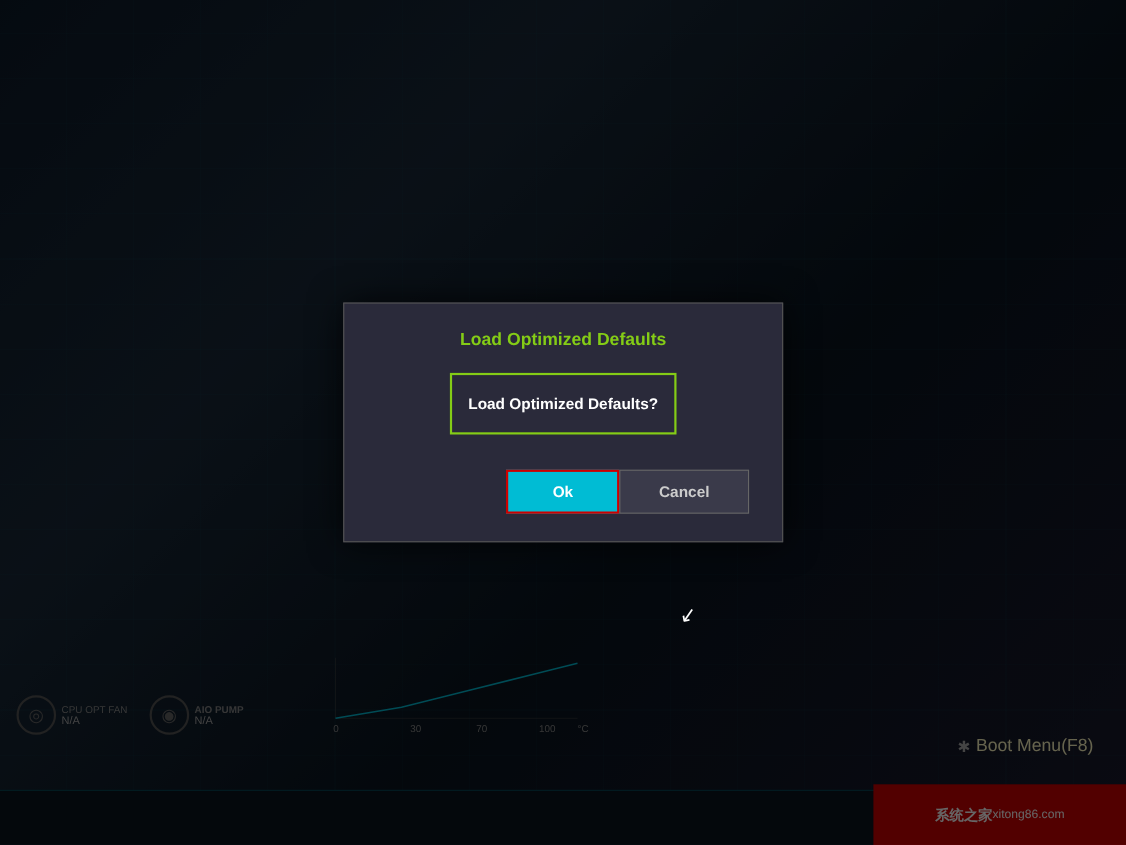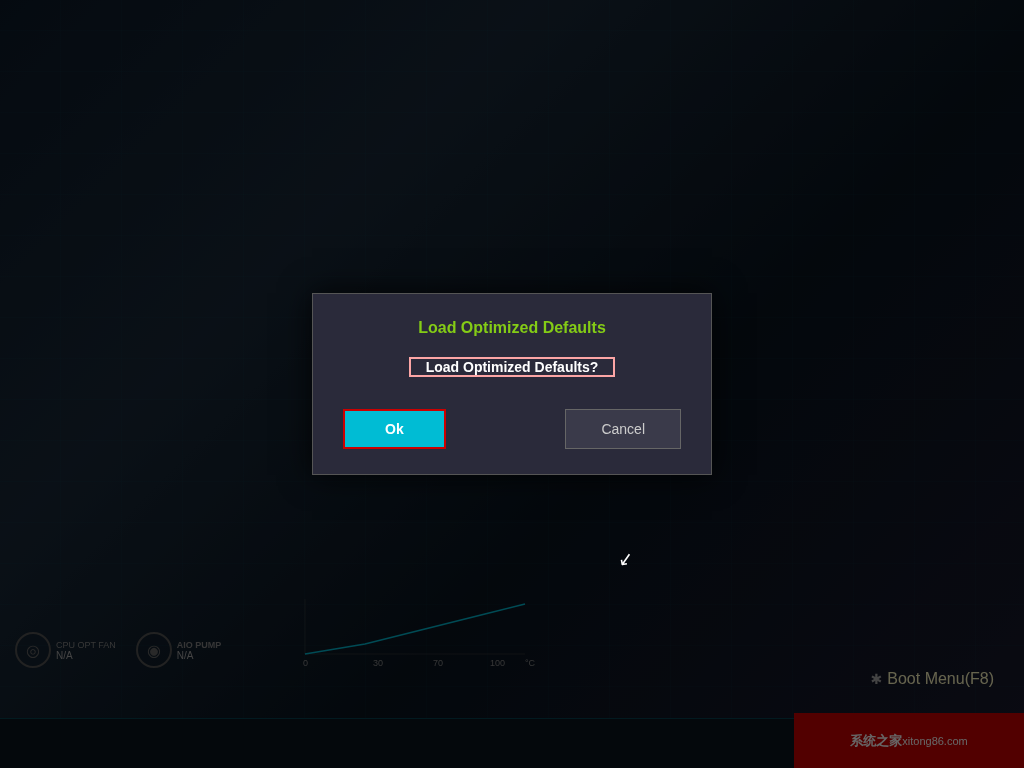--- a/index.html
+++ b/index.html
@@ -327,33 +327,33 @@
 
     .modal-title {
       color: #84cc16;
       font-size: 16px;
       font-weight: bold;
       margin-bottom: 20px;
       text-align: center;
     }
 
     .modal-question {
-      border: 2px solid #fca5a5;
-      padding: 0 15px;
+      border: 2px solid #84cc16;
+      padding: 18px 15px;
       color: #fff;
       font-size: 14px;
       font-weight: bold;
       margin-bottom: 12px;
       display: inline-block;
     }
 
     .modal-buttons {
       display: flex;
-      justify-content: space-between;
-      gap: 28px;
+      justify-content: flex-end;
+      gap: 0;
       margin-top: 20px;
     }
 
     .modal-ok-btn {
       background: #00bcd4;
       color: #fff;
       border: 2px solid #cc0000;
       padding: 10px 40px;
       font-size: 14px;
       font-weight: bold;
@@ -362,20 +362,21 @@
     }
 
     .modal-cancel-btn {
       background: #3a3a4a;
       color: #ccc;
       border: 1px solid #666;
       padding: 10px 35px;
       font-size: 14px;
       cursor: pointer;
       outline: none;
+      font-weight: bold;
     }
 
     
     .chart-svg {
       width: 260px;
       height: 80px;
     }
   </style>
 </head>
 <body>

